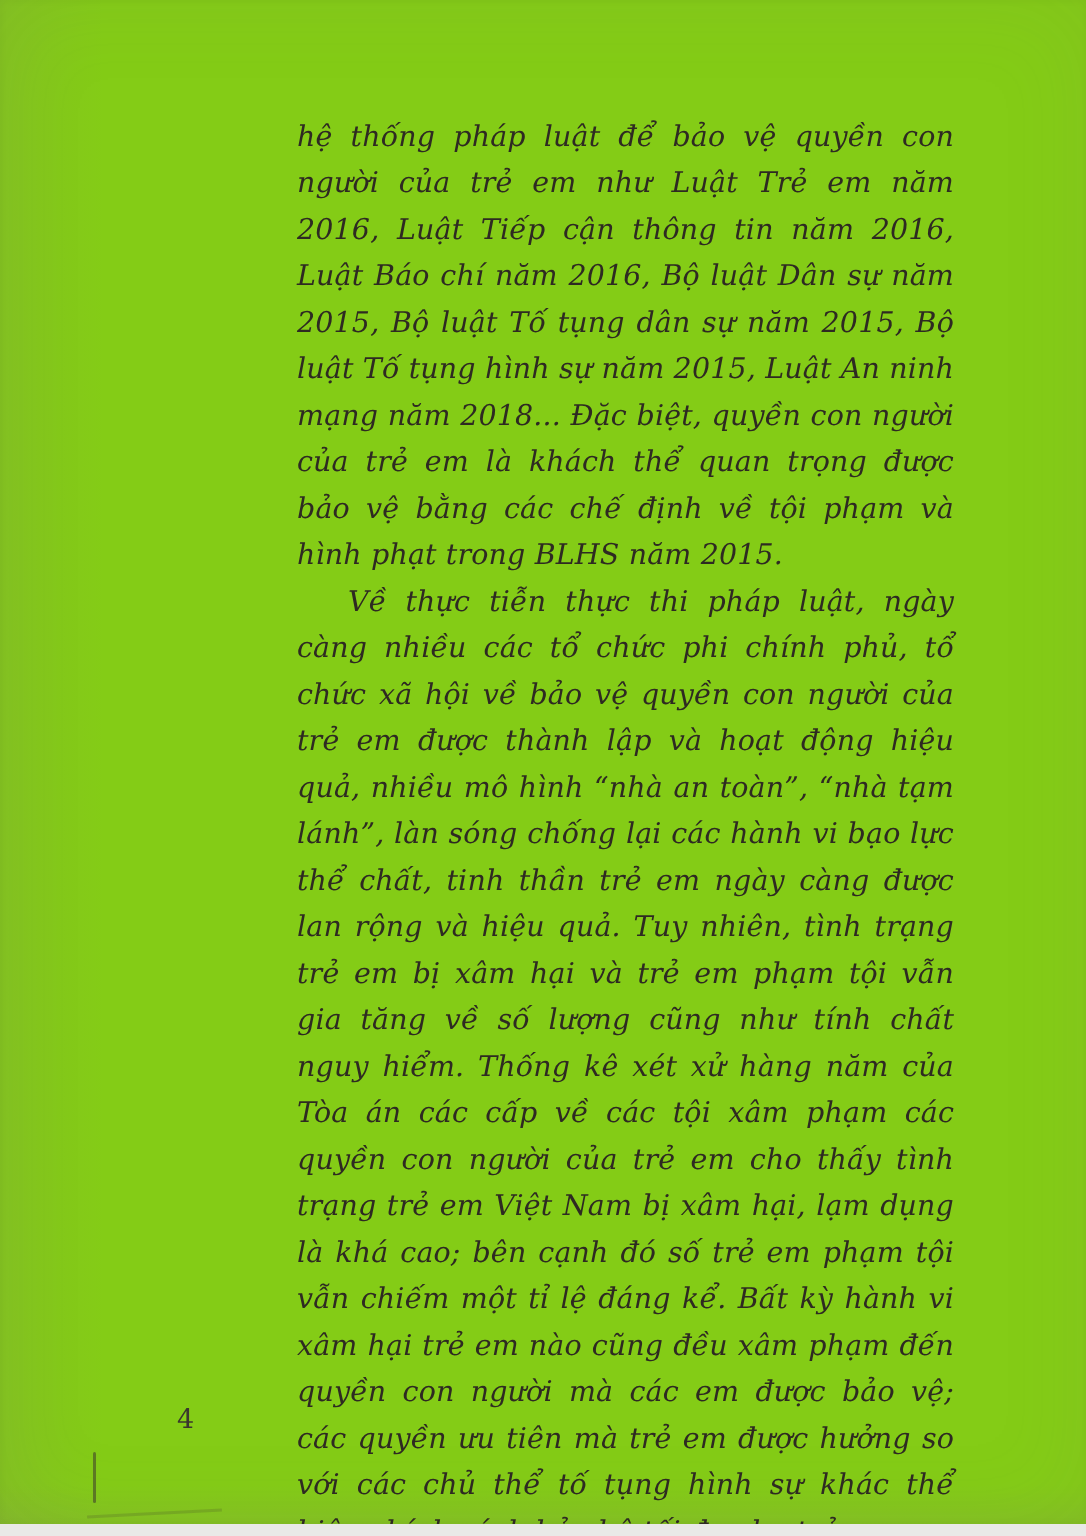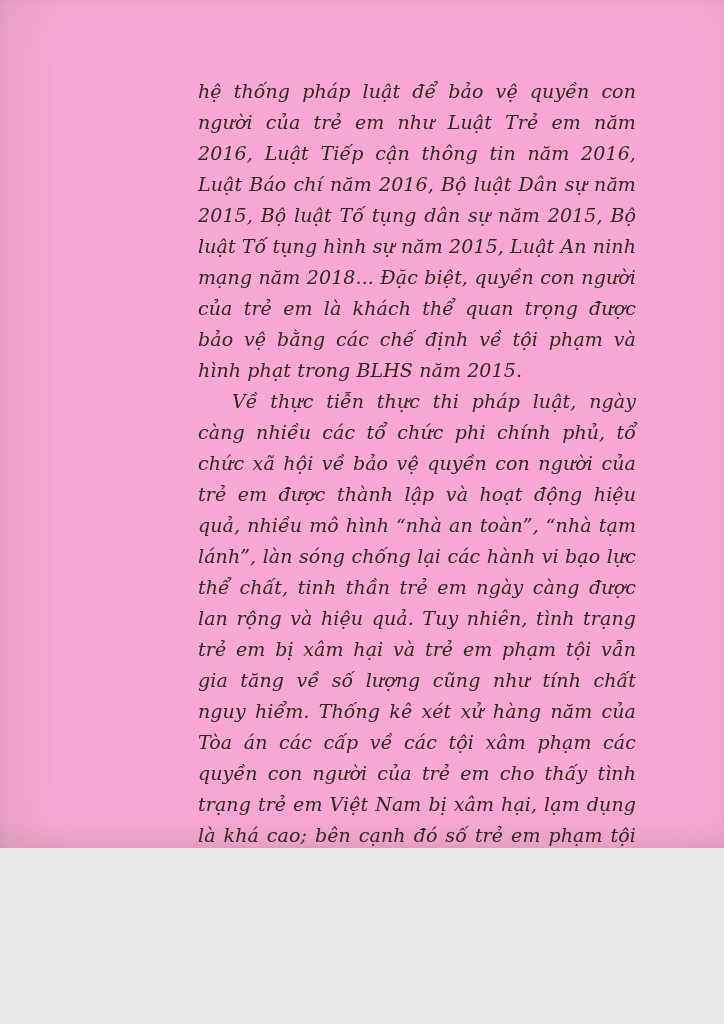--- a/index.html
+++ b/index.html
@@ -4,23 +4,23 @@
 <style>
   html, body {
     margin: 0;
     padding: 0;
     background: #e9e9e7;
     font-family: "DejaVu Serif", serif;
   }
   .scan-page {
     position: relative;
     width: 724px;
-    height: 848px;
+    height: 1016px;
     margin: 0 auto;
-    background: #f9a8d4;
+    background: #84cc16;
     box-shadow: inset 0 0 60px rgba(120,115,100,0.10), inset 0 0 6px rgba(0,0,0,0.05);
     overflow: hidden;
   }
   
   .gutter-shade {
     position: absolute;
     left: 0;
     top: 0;
     width: 70px;
     height: 100%;

